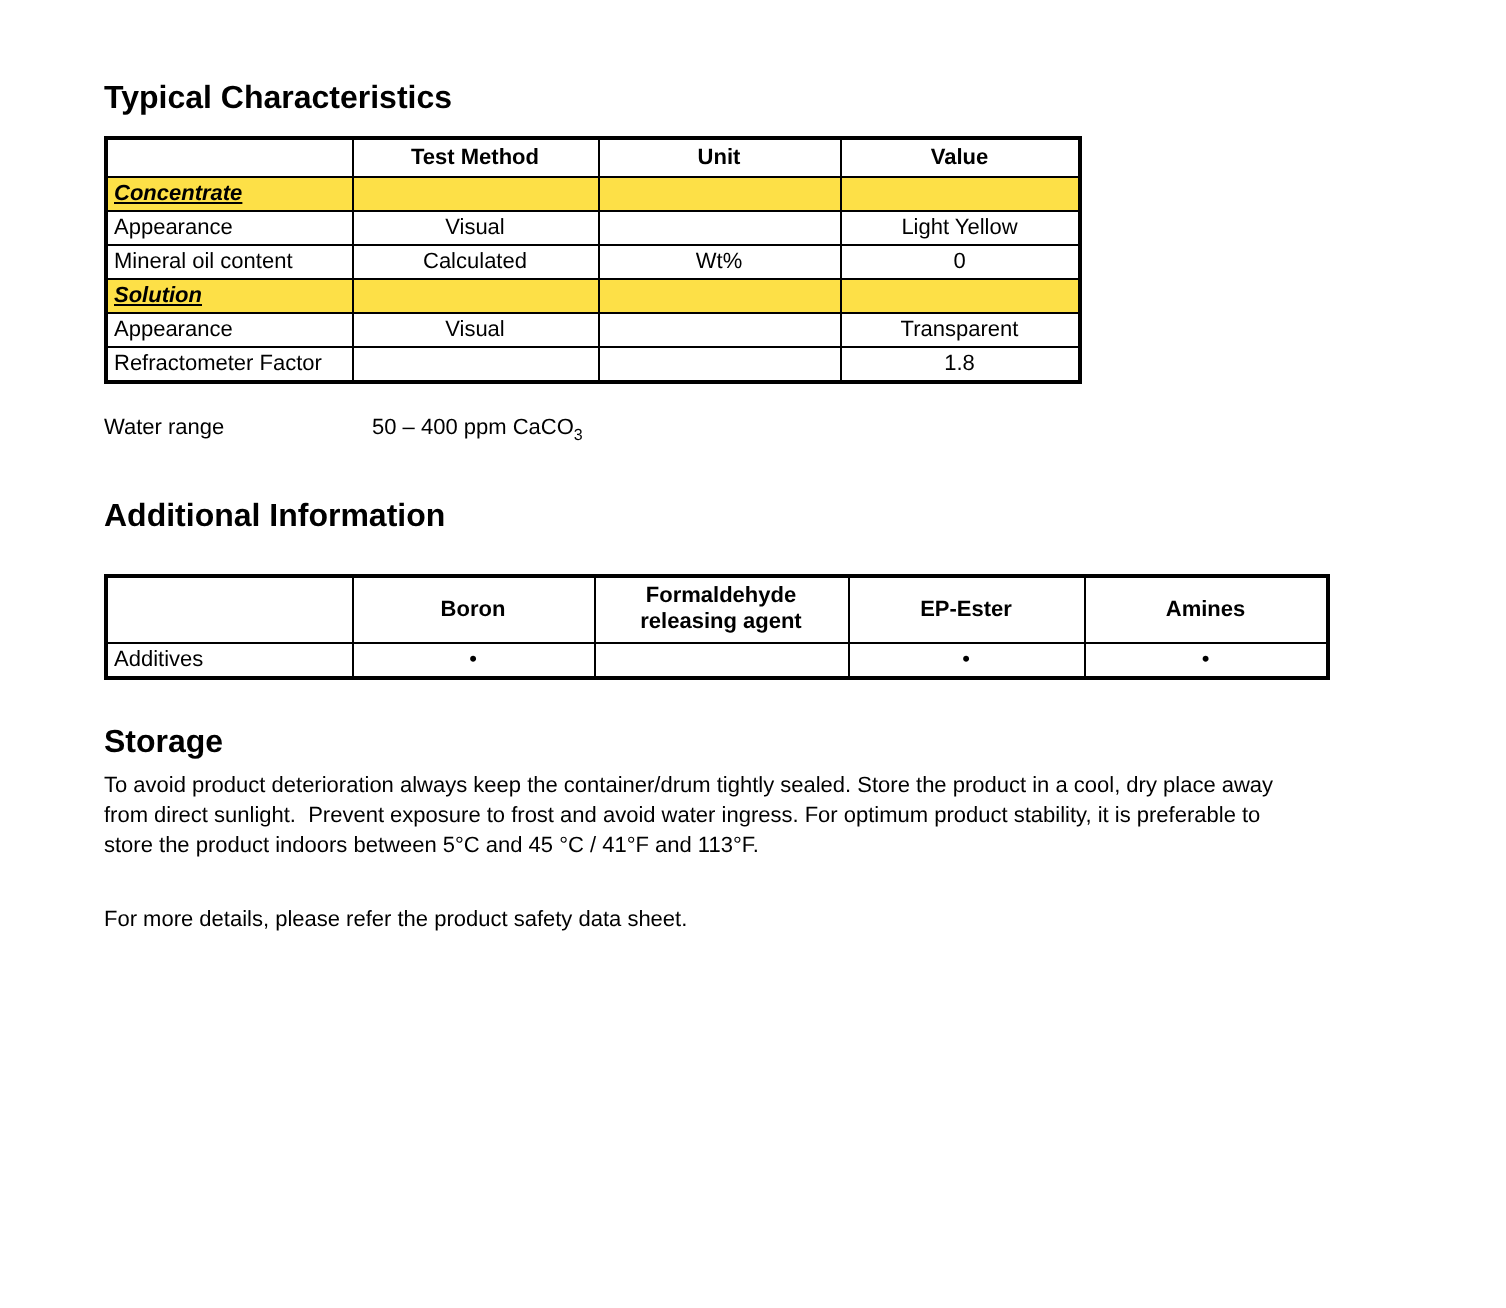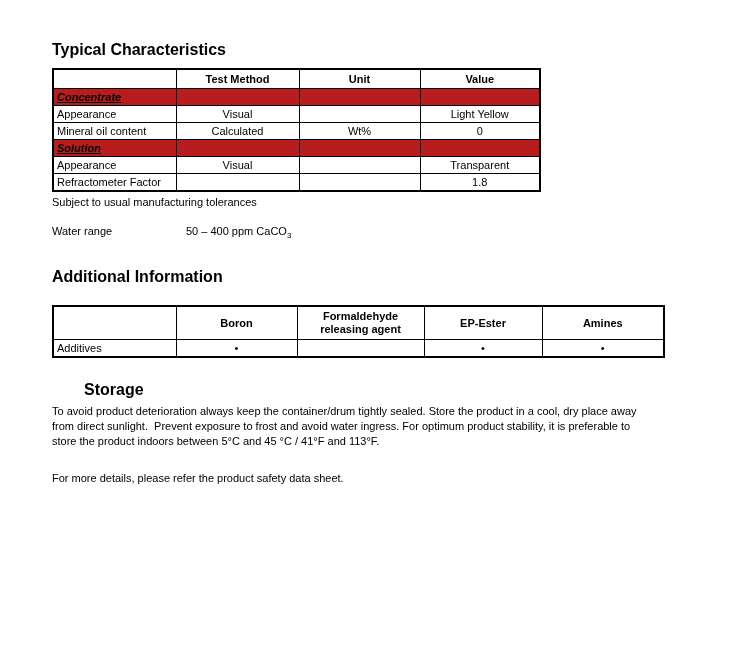--- a/index.html
+++ b/index.html
@@ -34,41 +34,41 @@
     padding: 1px 3px;
     font-size: 11px;
     line-height: 13px;
     vertical-align: middle;
     text-align: center;
     overflow: hidden;
   }
   td.left { text-align: left; }
   tr.head td { font-weight: bold; height: 16px; }
   tr.datarow td { height: 14px; }
-  tr.sectionrow td { background: #b91c1c; height: 14px; }
+  tr.sectionrow td { background: #fde047; height: 14px; }
   .section-label {
     font-weight: bold;
     font-style: italic;
     text-decoration: underline;
   }
   td.multiline { white-space: pre; line-height: 14px; }
   .t1 { width: 489px; margin-top: 9px; }
   .t2 { width: 613px; margin-top: 19px; }
   .t2 tr.head td { height: 30px; white-space: pre; }
   .t2 tr.datarow td { height: 14px; }
   
   .table-note { margin-top: 3px; line-height: 14px; }
   .h-gap1 { margin-top: 23px; }
   .conc-list { margin-top: 9px; }
   .conc-row { line-height: 15px; }
   .conc-label { display: inline-block; width: 134px; }
   .water-row { margin-top: 15px; line-height: 15px; }
   .water-row sub { font-size: 8px; }
   .h-gap2 { margin-top: 24px; }
-  .h-gap3 { margin-top: 22px; margin-left: 32px; }
+  .h-gap3 { margin-top: 22px; }
   .storage-par {
     margin-top: 5px;
     line-height: 15px;
     white-space: pre;
   }
   .footer-note { margin-top: 22px; line-height: 15px; }
 </style>
 </head>
 <body>
 
@@ -122,21 +122,20 @@
       </tr>
       <tr class="datarow">
         <td class="left">Refractometer Factor</td>
         <td></td>
         <td></td>
         <td>1.8</td>
       </tr>
     </tbody>
   </table>
 
-  <div class="table-note">Subject to usual manufacturing tolerances</div>
 
 
 
   <div class="water-row">
     <span class="conc-label">Water range</span><span><span>50 – 400 ppm CaCO</span><sub>3</sub></span>
   </div>
 
   <div class="sec-title h-gap2">Additional Information</div>
 
   <table class="t2">

